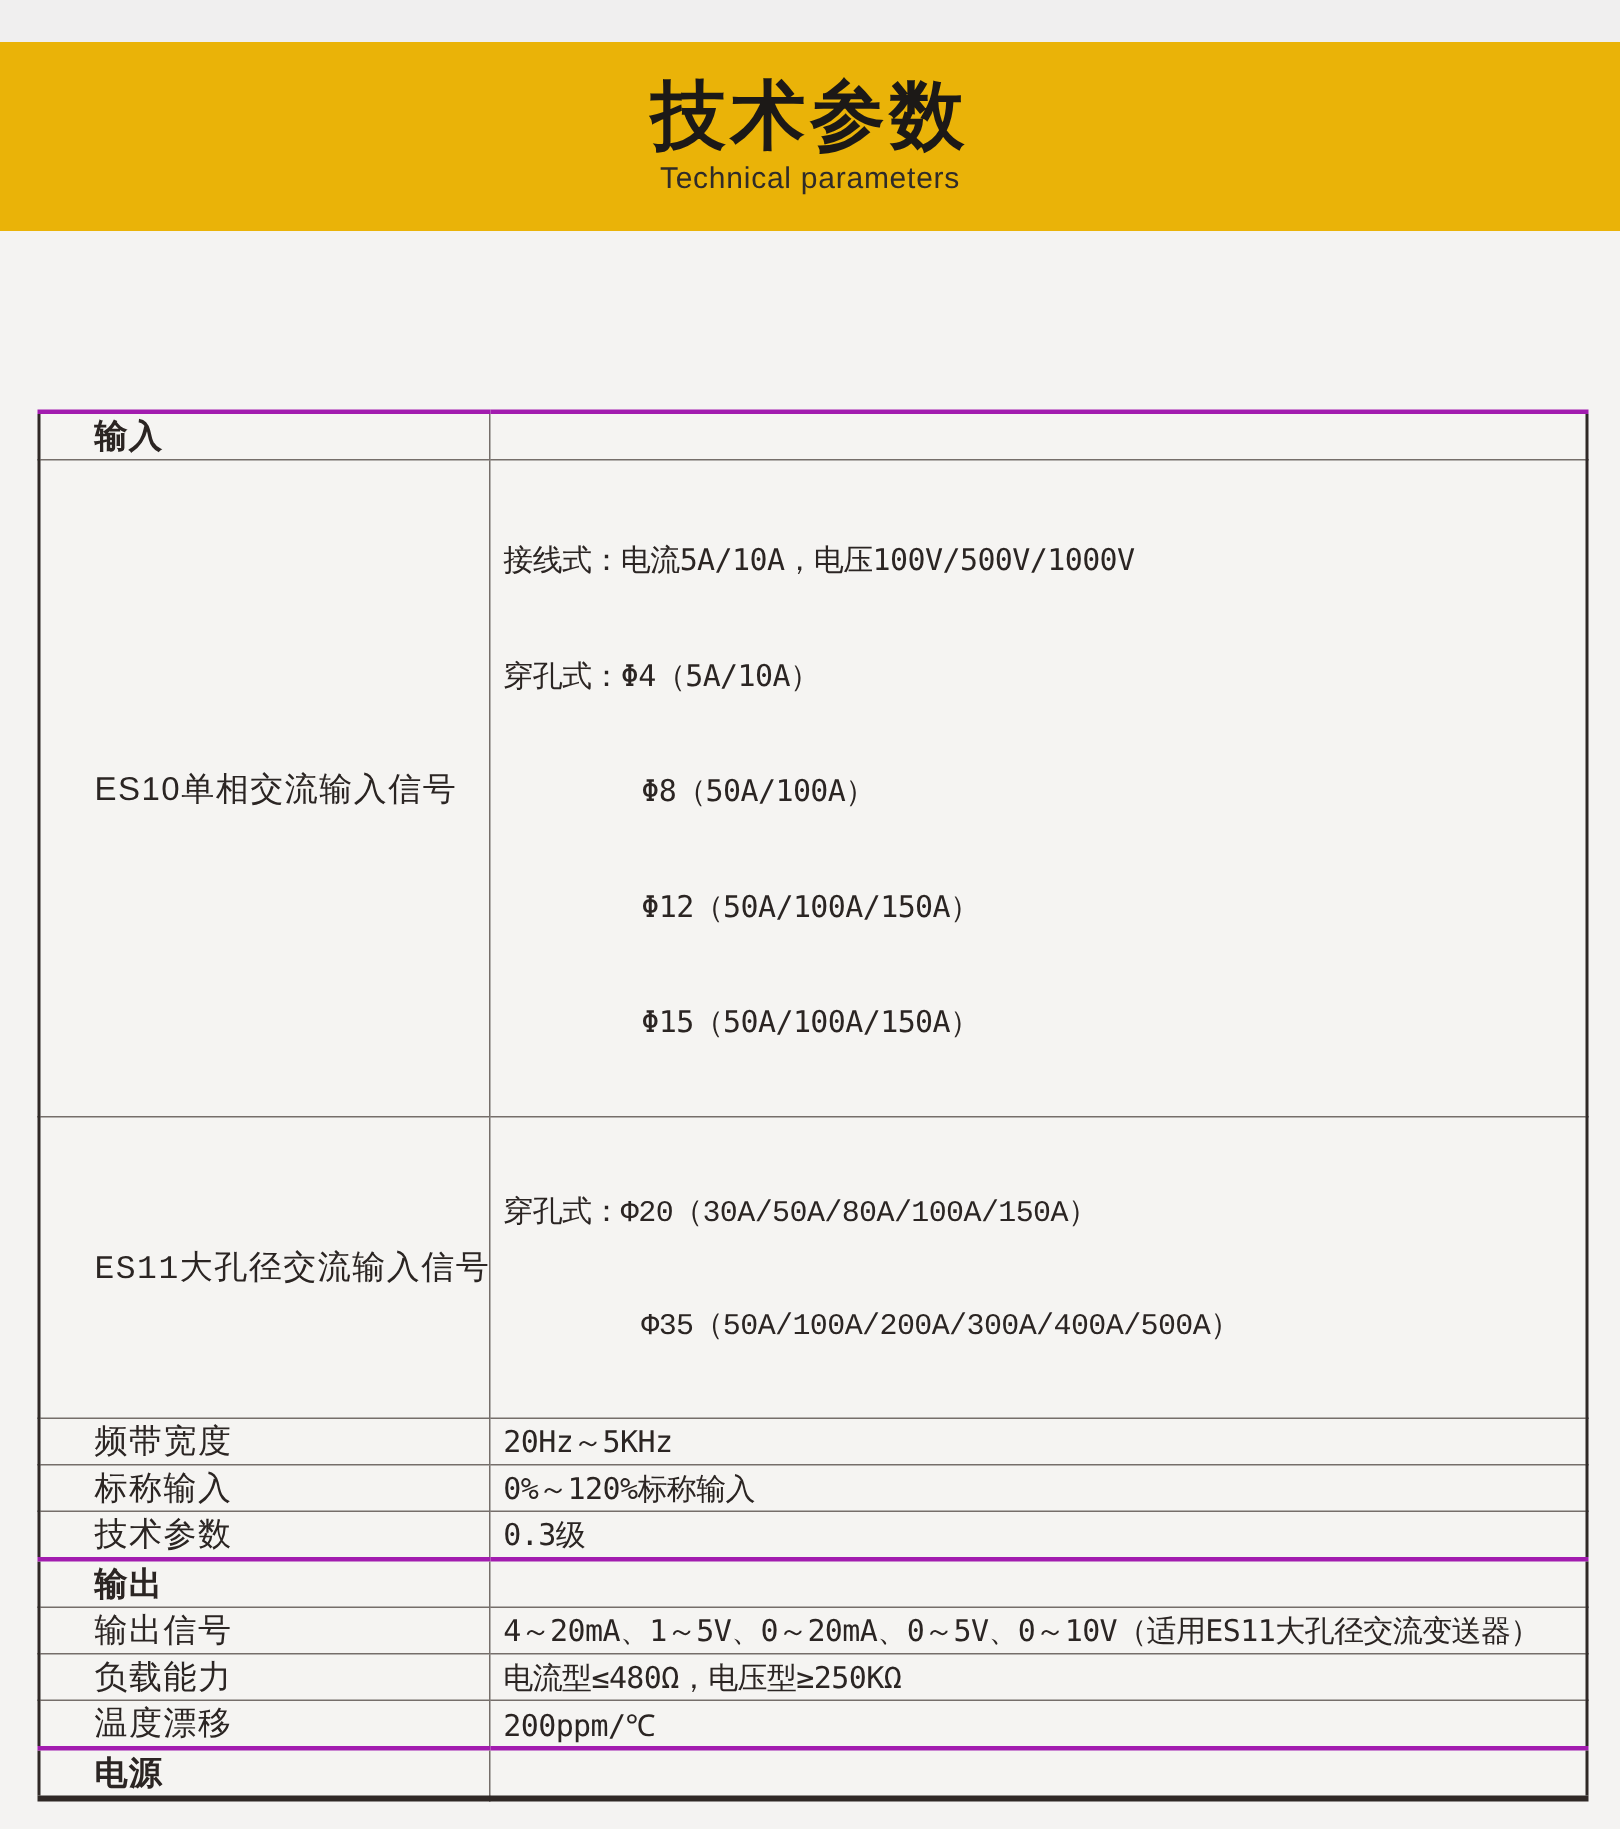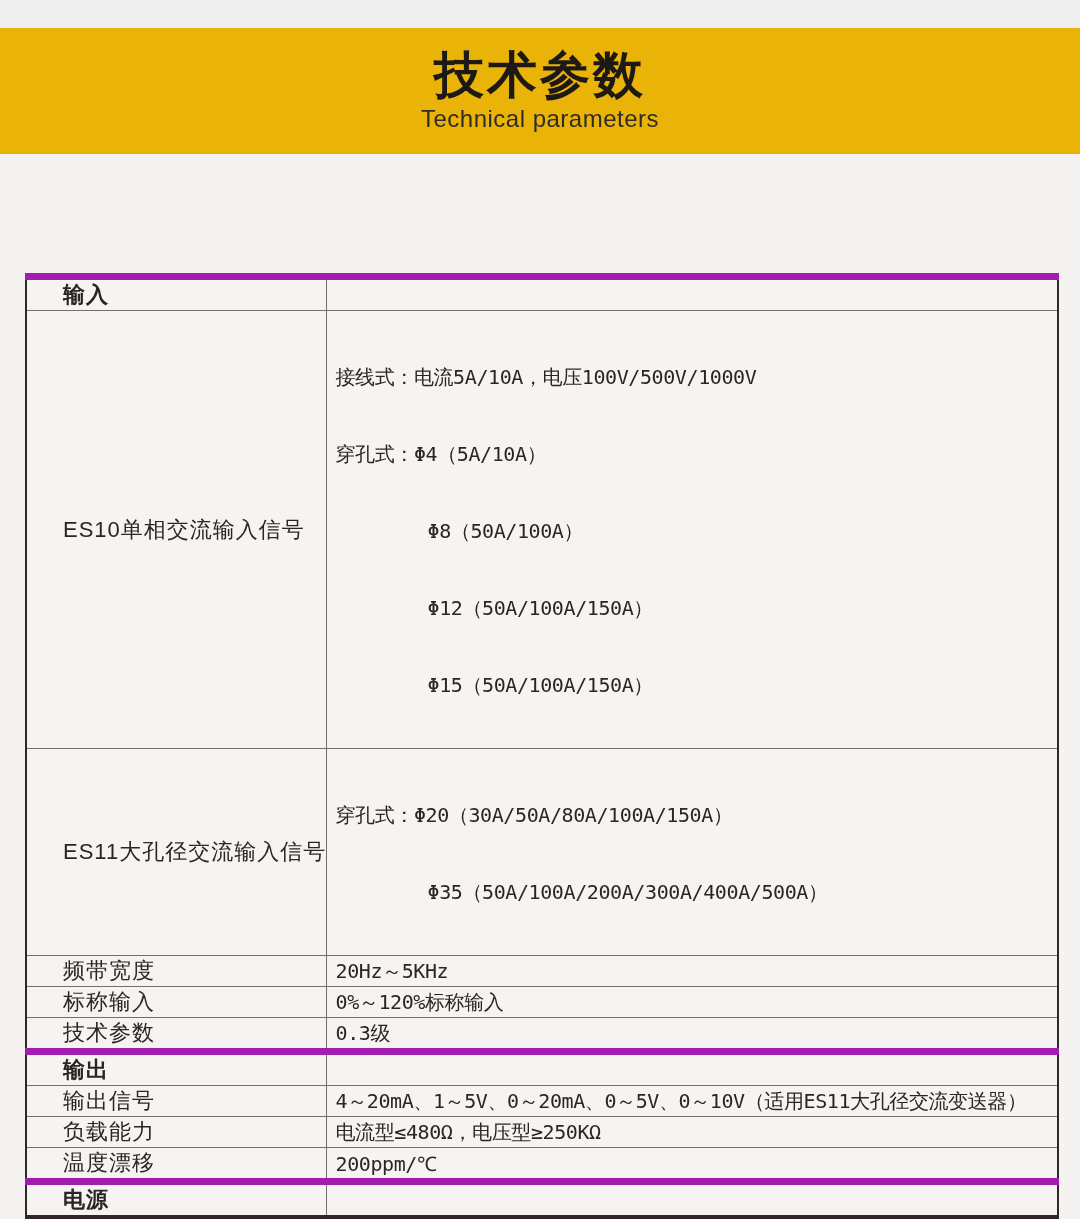--- a/index.html
+++ b/index.html
@@ -1,54 +1,54 @@
 <!DOCTYPE html>
 <html><head>
 <meta charset="utf-8">
 <style>
   * { margin:0; padding:0; box-sizing:border-box; }
   html,body { width:1080px; height:1219px; background:#f4f3f2; font-family:"Liberation Sans", sans-serif; color:#2b2523; }
 
   .top-strip { height:28px; background:#f0efef; }
   .title-band { height:126px; background:#eab308; display:flex; flex-direction:column; align-items:center; justify-content:center; }
   .page-title { font-size:50px; font-weight:700; color:#1c1917; letter-spacing:3px; line-height:1.05; }
-  .page-subtitle { font-size:24px; color:#2f2b29; margin-top:4px; letter-spacing:0.5px; }
+  .page-subtitle { font-size:20px; color:#2f2b29; margin-top:4px; letter-spacing:0.5px; }
 
   .table-wrap { margin:119px 23px 0 25px; }
   table.spec {
     width:1032px;
     border-collapse:collapse;
     table-layout:fixed;
     border:2px solid #2f2826;
     border-top-width:3px;
     border-bottom-width:4px;
     background:#f5f4f2;
   }
   col.c1 { width:300px; }
   col.c2 { width:732px; }
   td {
     border:1px solid #756e6a;
     vertical-align:middle;
     overflow:hidden;
   }
   td.lbl { padding-left:36px; font-size:22px; letter-spacing:1px; white-space:nowrap; }
   td.val { padding-left:9px; font-family:"DejaVu Sans Mono", monospace; font-size:20px; letter-spacing:-0.4px; white-space:pre; }
-  tr.section td { border-top:7px solid #a21caf; }
+  tr.section td { border-top:3px solid #a21caf; }
   tr.section td.lbl { font-weight:700; }
   td.top { vertical-align:top; padding-top:4px; }
   .vline { line-height:29px; white-space:pre; }
   .indent { padding-left:92px; }
 
   
   tr.h32 td { height:32px; }
   tr.h29 td { height:29px; }
   tr.h28 td { height:28px; }
   tr.h30 td { height:30px; }
   tr.h146 td { height:146px; }
-  tr.h88 td { height:88px; }
+  tr.h88 td { height:88px;font-family:Liberation Mono, monospace; }
 </style>
 </head>
 <body>
 
 <div class="top-strip"></div>
 
 <div class="title-band">
   <div class="page-title">技术参数</div>
   <div class="page-subtitle">Technical parameters</div>
 </div>

